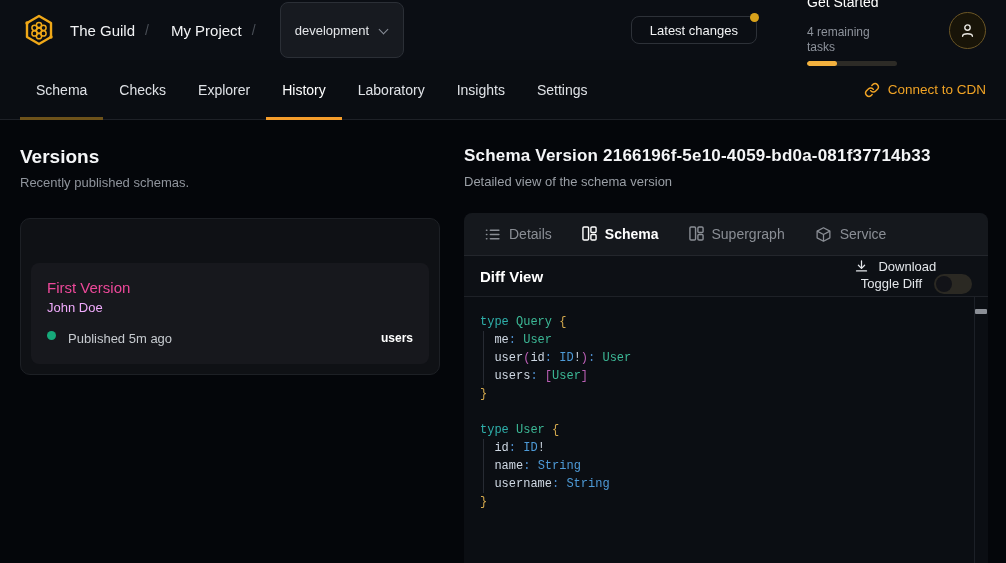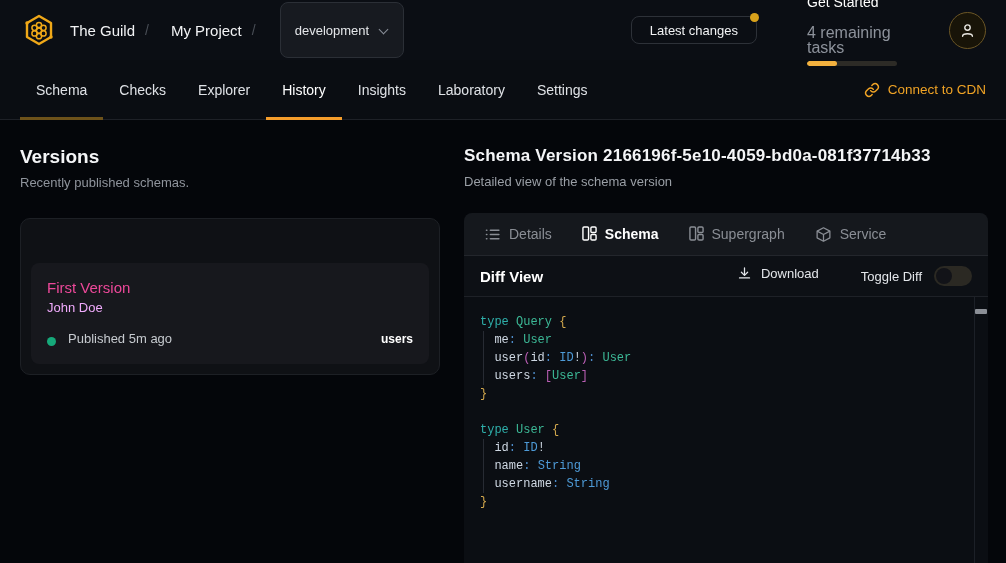--- a/index.html
+++ b/index.html
@@ -36,21 +36,21 @@
     border:1px solid #2d3138; border-radius:8px; background:transparent;
     font-size:13px; color:#f2f3f5; display:flex; align-items:center; cursor:pointer;
     font-family:"Liberation Sans", sans-serif;
   }
   .latest-dot {
     position:absolute; top:-4px; right:-3px; width:9px; height:9px;
     border-radius:50%; background:#d9a21b;
   }
   .get-started { margin-left:50px; width:90px; }
   .gs-title { font-size:14px; font-weight:400; color:#fff; line-height:17px; }
-  .gs-sub { font-size:16px; color:#8d929b; line-height:15px; margin-top:14px; }
+  .gs-sub { font-size:12px; color:#8d929b; line-height:15px; margin-top:14px; }
   .gs-track { margin-top:6px; width:90px; height:5px; border-radius:3px; background:#2d2b26; overflow:hidden; }
   .gs-fill { height:100%; border-radius:3px; background:#f3b13e; }
   .avatar {
     margin-left:52px; width:37px; height:37px; border-radius:50%;
     background:#181408; border:1px solid #6b5626;
     display:flex; align-items:center; justify-content:center; cursor:pointer;
   }
   
   .nav {
     height:60px; background:#0a0d12; border-bottom:1px solid #1e2127;
@@ -78,42 +78,42 @@
   .panel-sub { font-size:13px; color:#8f949c; margin-top:7px; }
   .versions-card {
     margin-top:28px; background:#0f1115; border:1px solid #1d2025; border-radius:10px;
     padding:44px 10px 10px 10px;
   }
   .version-item {
     background:#17181d; border-radius:8px; padding:16px 16px 18px 16px; cursor:pointer;
   }
   .vi-title { font-size:15px; font-weight:400; color:#ec4899; }
   .vi-author { font-size:13px; color:#f0abfc; margin-top:4px; }
-  .vi-row { display:flex; align-items:flex-end; margin-top:16px; }
+  .vi-row { display:flex; align-items:flex-start; margin-top:16px; }
   .vi-dot { width:9px; height:9px; border-radius:50%; background:#16a97a; margin-right:12px; }
   .vi-status { font-size:13px; color:#c6cacf; }
   .vi-service { margin-left:auto; font-size:12px; font-weight:700; color:#fff; }
   
   .right-col { flex:1; padding:26px 18px 0 0; display:flex; flex-direction:column; }
   .rc-title { font-size:17px; font-weight:700; color:#f4f5f7; letter-spacing:.2px; }
   .rc-sub { font-size:13px; color:#9a9fa6; margin-top:8px; }
   .detail-panel { margin-top:24px; flex:1; display:flex; flex-direction:column; min-height:0; }
   .detail-tabs {
     height:43px; background:#15181d; border-bottom:1px solid #23262c;
     border-radius:8px 8px 0 0; display:flex; align-items:center; gap:30px; padding:0 20px;
   }
   .dtab { display:flex; align-items:flex-start; gap:8px; font-size:14px; color:#8a8e95; cursor:pointer; }
   .dtab.active { color:#fff; font-weight:600; }
   .dtab svg { display:block; }
   .diff-header {
     height:41px; background:#0d1015; border-bottom:1px solid #1e2127;
     display:flex; align-items:center; padding:0 16px;
   }
   .dh-title { font-size:15px; font-weight:700; color:#fff; }
-  .dh-actions { margin-left:auto; display:flex; align-items:flex-start; }
+  .dh-actions { margin-left:auto; display:flex; align-items:center;flex-direction:column; }
   .dl-btn { display:flex; align-items:center; gap:9px; font-size:13px; color:#e3e6ea; cursor:pointer; }
   .toggle-wrap { display:flex; align-items:center; gap:12px; margin-left:42px; }
   .toggle-label { font-size:13px; color:#e3e6ea; }
   .switch { width:38px; height:20px; border-radius:10px; background:#2b2923; position:relative; cursor:pointer; }
   .switch .knob {
     position:absolute; left:2px; top:2px; width:16px; height:16px;
     border-radius:50%; background:#121318;
   }
   
   .code-area {
@@ -190,22 +190,22 @@
       </svg>
     </div>
   </div>
 </div>
 
 <div class="nav">
   <div class="nav-tab current">Schema</div>
   <div class="nav-tab">Checks</div>
   <div class="nav-tab">Explorer</div>
   <div class="nav-tab active">History</div>
+  <div class="nav-tab">Laboratory</div>
   <div class="nav-tab">Insights</div>
-  <div class="nav-tab">Laboratory</div>
   <div class="nav-tab">Settings</div>
   <div class="cdn-link">
     <svg width="16" height="16" viewBox="0 0 24 24">
       <path d="M10 13a5 5 0 0 0 7.5.5l3-3a5 5 0 0 0-7-7l-1.7 1.7" fill="none" stroke="#f0a325" stroke-width="2.2" stroke-linecap="round"></path>
       <path d="M14 11a5 5 0 0 0-7.5-.5l-3 3a5 5 0 0 0 7 7l1.7-1.7" fill="none" stroke="#f0a325" stroke-width="2.2" stroke-linecap="round"></path>
     </svg>
     <span>Connect to CDN</span>
   </div>
 </div>
 

